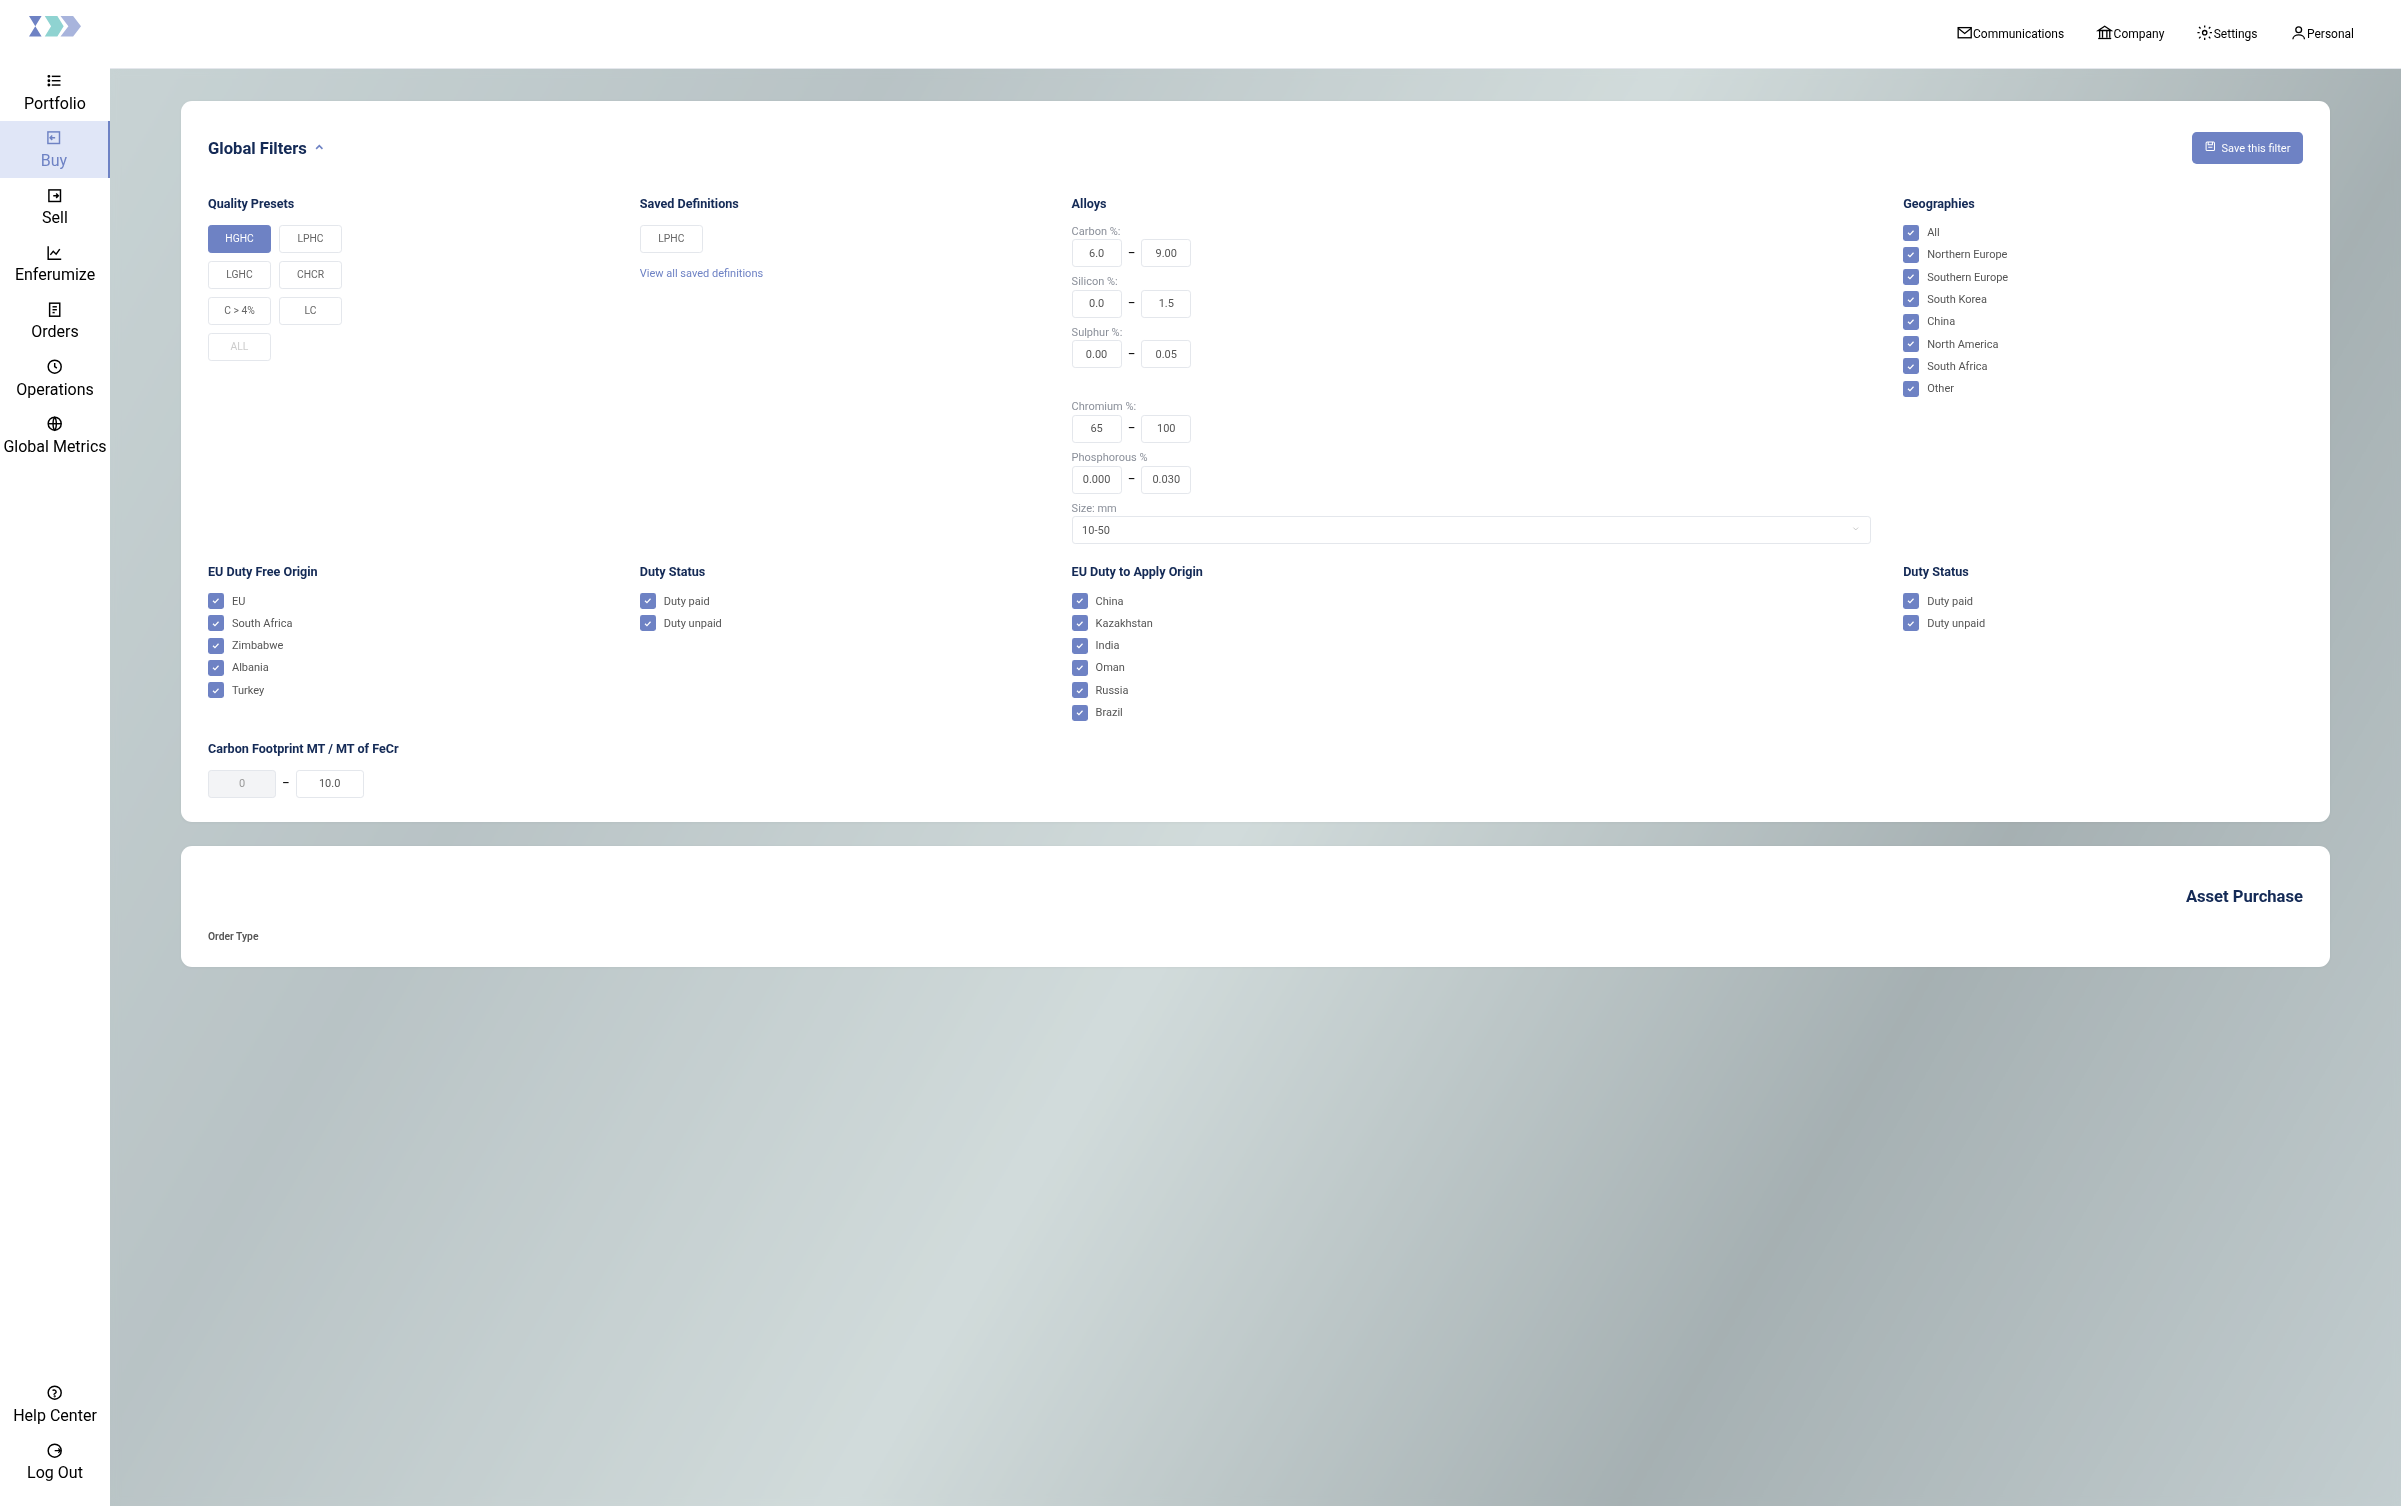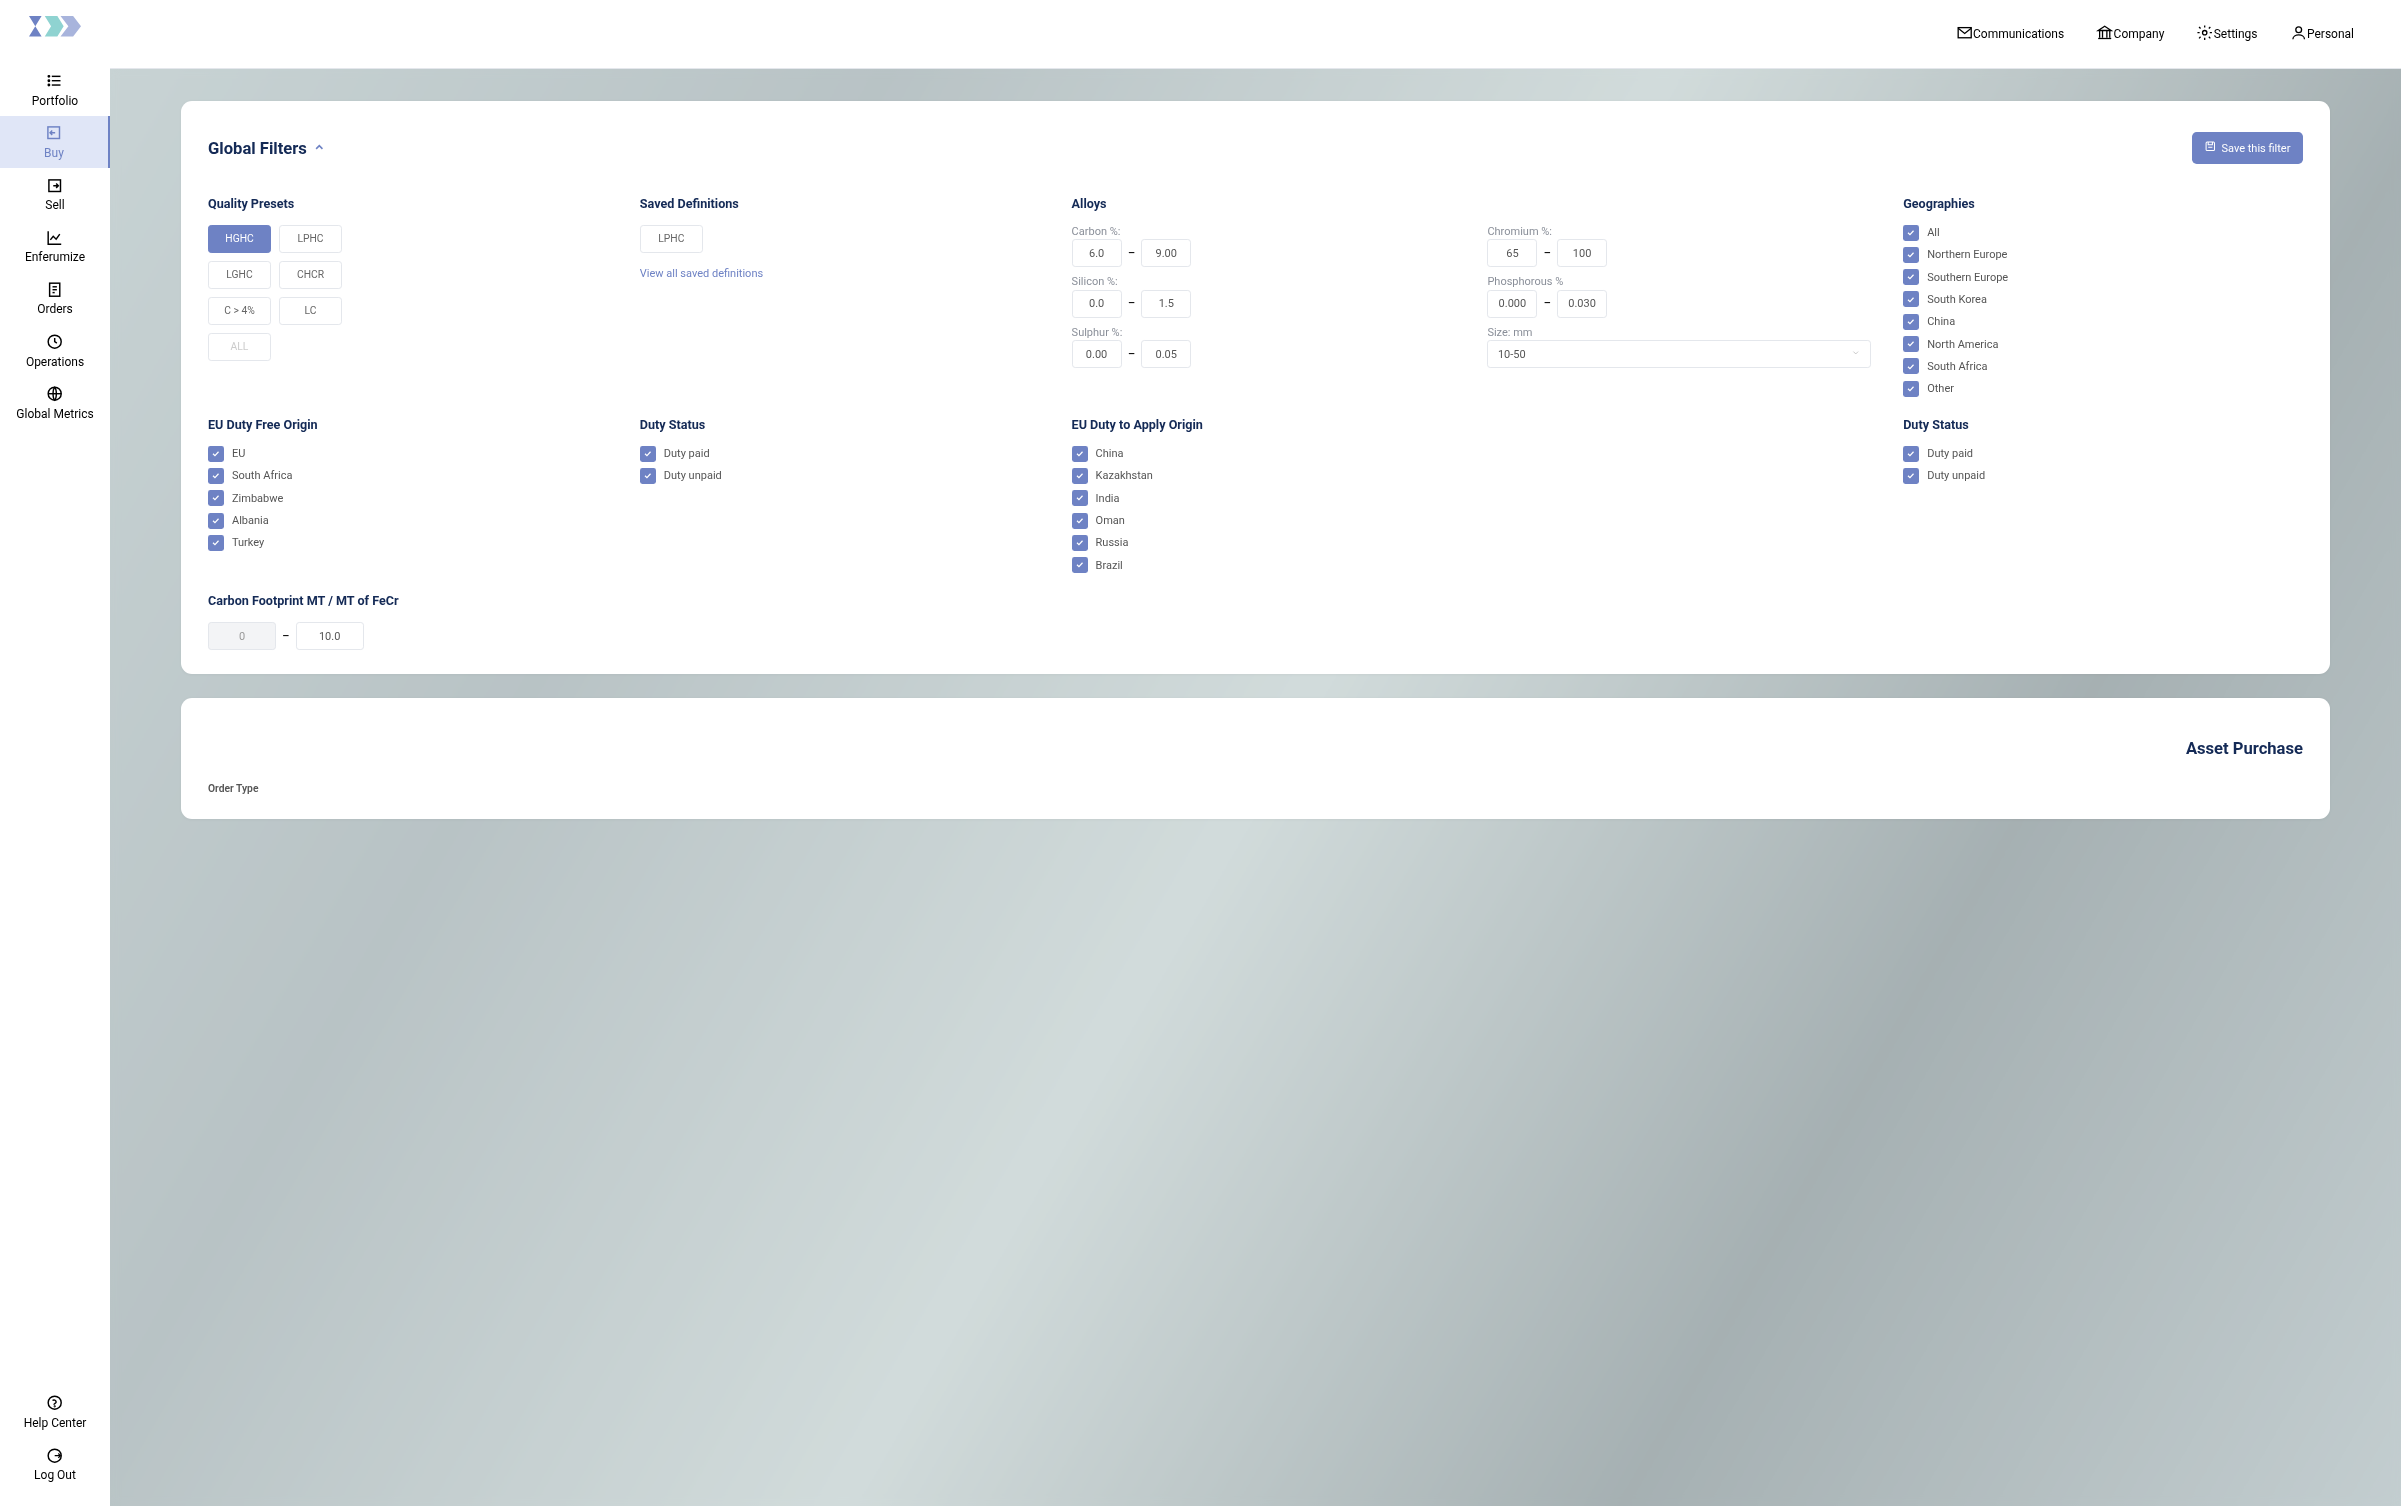--- a/index.html
+++ b/index.html
@@ -17,21 +17,21 @@
   .shell{display:flex;min-height:100vh;}
   
   
   .sidebar{width:110px;background:#fff;display:flex;flex-direction:column;align-items:center;padding:16px 0;flex-shrink:0;}
   .logo{margin-bottom:24px;}
   .nav-group{display:flex;flex-direction:column;width:100%;align-items:center;}
   .nav-item{display:flex;flex-direction:column;align-items:center;gap:3.2px;padding:8px 0;width:100%;cursor:pointer;color:#000;}
   .nav-item.active{background:var(--sidebar-active);border-right:2.4px solid var(--brand);color:var(--brand);}
   .nav-item .icon{width:19px;height:19px;display:flex;align-items:center;justify-content:center;}
   .nav-item.active .icon svg{stroke:var(--brand);}
-  .nav-label{font-size:12px;}
+  .nav-label{font-size:16px;}
   .nav-spacer{flex:1;}
   
   
   .main{flex:1;display:flex;flex-direction:column;}
   
   
   .topbar{height:69px;background:#fff;display:flex;align-items:center;justify-content:flex-end;padding:0 47px;gap:32px;border-bottom:0.8px solid var(--border);}
   .topbar-item{display:flex;align-items:center;gap:0;cursor:pointer;color:#000;font-size:12px;}
   .topbar-item svg{width:17.4px;height:17.4px;}
   
@@ -49,21 +49,21 @@
   
   .section-title{font-size:12.6px;font-weight:700;color:var(--brand-dark);margin:0 0 14px;}
   
   .preset-grid{display:grid;grid-template-columns:repeat(2,63px);gap:8px;}
   .preset-btn{height:28px;border:0.8px solid var(--border);background:#fff;border-radius:3.2px;font-size:10.3px;color:#666;cursor:pointer;}
   .preset-btn.active{background:var(--brand);color:#fff;border-color:var(--brand);}
   .preset-btn.disabled{color:#ccc;cursor:default;}
   
   .link{color:var(--brand);font-size:11px;cursor:pointer;margin-top:14px;display:inline-block;}
   
-  .alloy-row{display:grid;grid-template-columns:1fr 1fr;gap:32px;}
+  .alloy-row{display:grid;grid-template-columns:1fr;gap:32px;}
   .alloy-col{display:flex;flex-direction:column;gap:8px;}
   .field-label{font-size:11px;color:var(--muted);margin-bottom:1.6px;}
   .range{display:flex;align-items:center;gap:6.3px;}
   .range input,.range .sel{width:50px;height:28px;border:0.8px solid var(--border);border-radius:3.2px;text-align:center;font-size:11px;color:#555;background:#fff;}
   .range .sel{width:100%;min-width:118px;display:flex;align-items:center;justify-content:space-between;padding:0 9.5px;text-align:left;}
   .range-dash{color:#000;font-weight:500;}
   
   .check-list{display:flex;flex-direction:column;gap:6.3px;}
   .check-item{display:flex;align-items:center;gap:8px;font-size:11px;color:#555;}
   .check{width:16px;height:16px;border-radius:2.4px;background:var(--brand);display:flex;align-items:center;justify-content:center;flex-shrink:0;cursor:pointer;}

